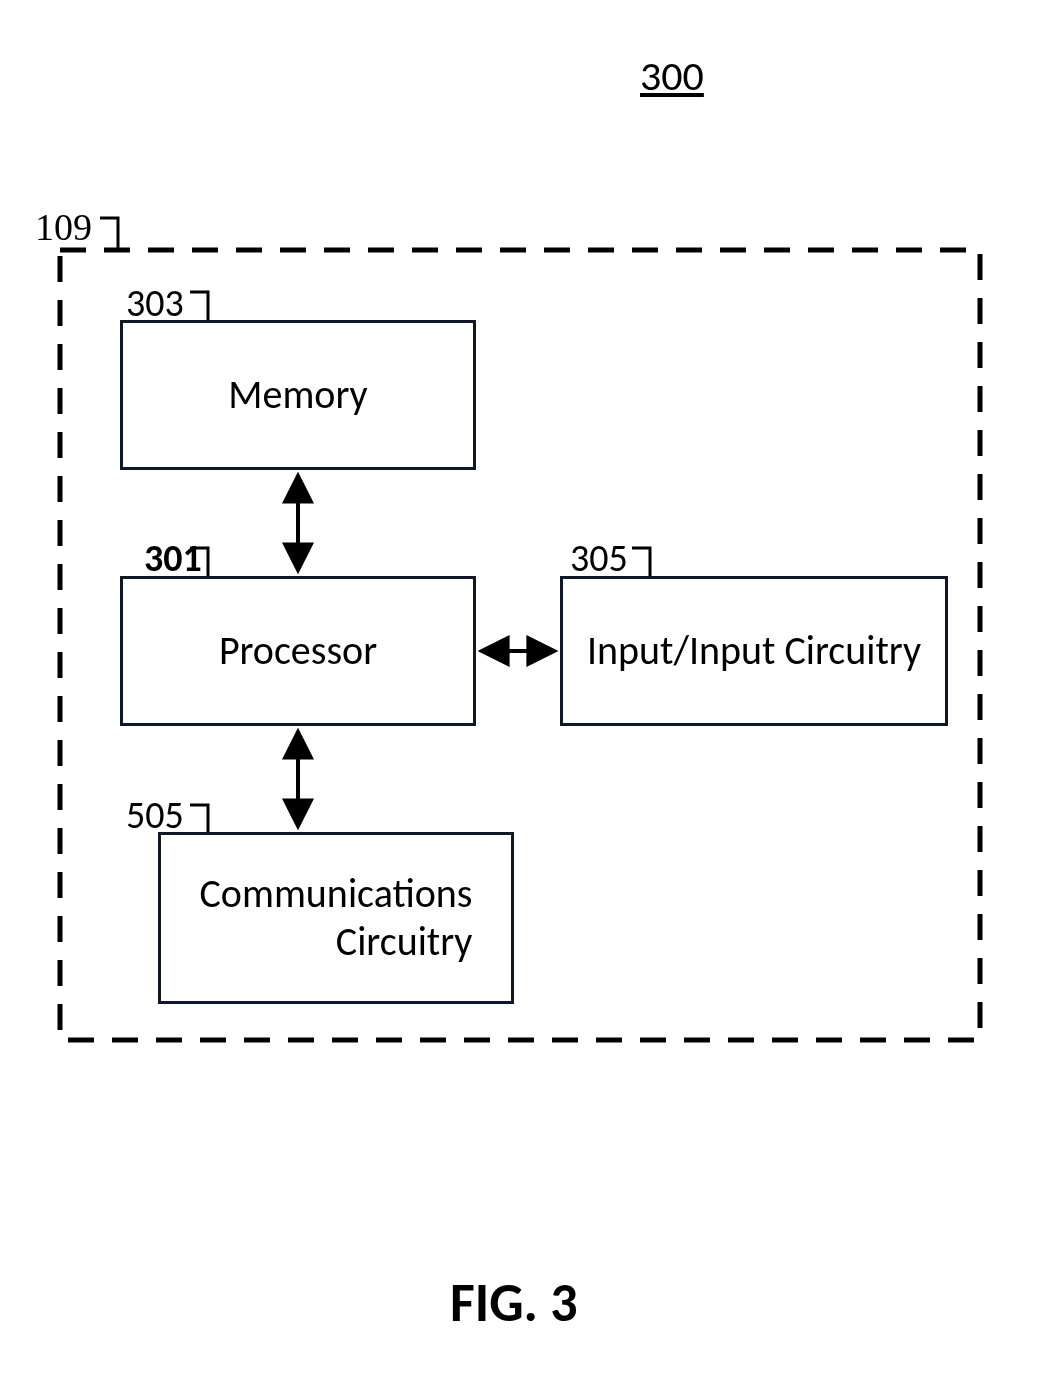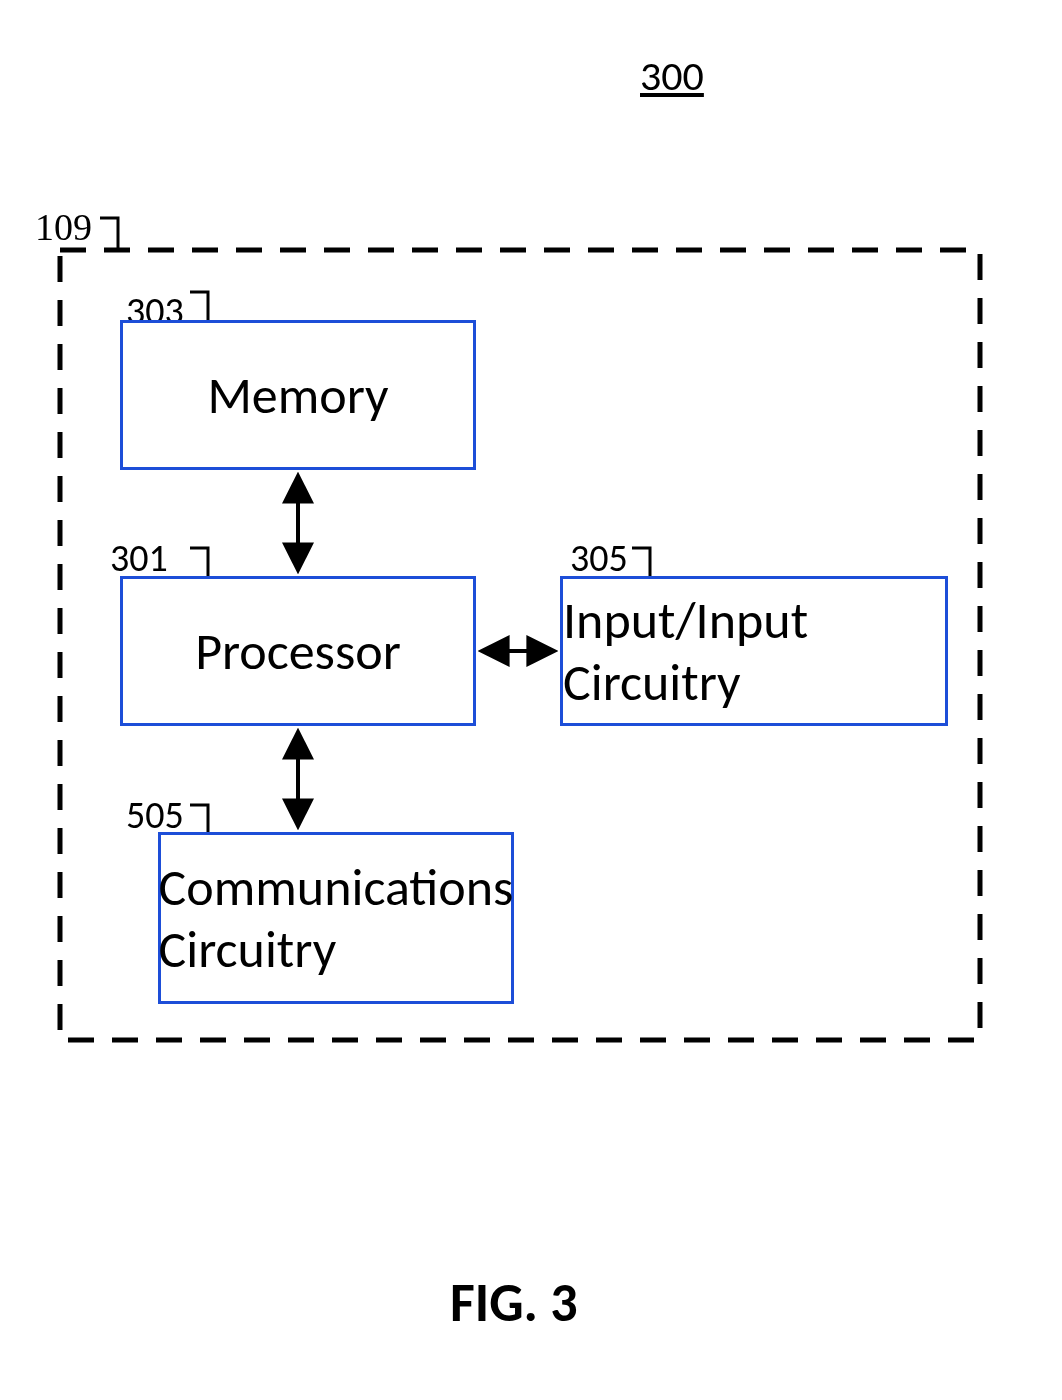--- a/index.html
+++ b/index.html
@@ -18,27 +18,27 @@
   }
   .abs { position: absolute; }
   .figure-number {
     font-size: 42px;
     text-decoration: underline;
   }
   .ref-label {
     font-size: 38px;
   }
   .box {
-    border: 3px solid #1d4ed8;
+    border: 3px solid #0f172a;
     background: #fff;
     display: flex;
     align-items: center;
     justify-content: center;
-    text-align: left;
-    font-size: 52px;
+    text-align: right;
+    font-size: 40px;
     line-height: 1.2;
     box-sizing: border-box;
   }
   .figure-caption {
     font-size: 54px;
     font-weight: 700;
   }
   svg { position: absolute; top: 0; left: 0; overflow: visible; }
 </style>
 </head>
@@ -50,29 +50,29 @@
 
   <div class="abs ref-label" style="left:35px; top:205px;font-family:Liberation Serif, serif;">109</div>
 
   <svg width="1062" height="1400">
 
     <rect x="60" y="250" width="920" height="790" fill="none" stroke="#000" stroke-width="5" stroke-dasharray="26 18"></rect>
 
     <path d="M118 248 L118 218 L100 218" stroke="#000" stroke-width="3" fill="none"></path>
   </svg>
 
-  <div class="abs ref-label" style="left:126px; top:280px;margin-top:8px;">303</div>
+  <div class="abs ref-label" style="left:126px; top:280px;">303</div>
   <svg width="1062" height="1400">
     <path d="M208 320 L208 292 L190 292" stroke="#000" stroke-width="3" fill="none"></path>
   </svg>
   <div class="abs box" style="left:120px; top:320px; width:356px; height:150px;">
     <span>Memory</span>
   </div>
 
-  <div class="abs ref-label" style="left:110px; top:535px;">301</div>
+  <div class="abs ref-label" style="left:144px; top:535px;font-weight:bold;">301</div>
   <svg width="1062" height="1400">
     <path d="M208 576 L208 548 L190 548" stroke="#000" stroke-width="3" fill="none"></path>
   </svg>
   <div class="abs box" style="left:120px; top:576px; width:356px; height:150px;">
     <span>Processor</span>
   </div>
 
   <div class="abs ref-label" style="left:570px; top:535px;">305</div>
   <svg width="1062" height="1400">
     <path d="M650 576 L650 548 L632 548" stroke="#000" stroke-width="3" fill="none"></path>

